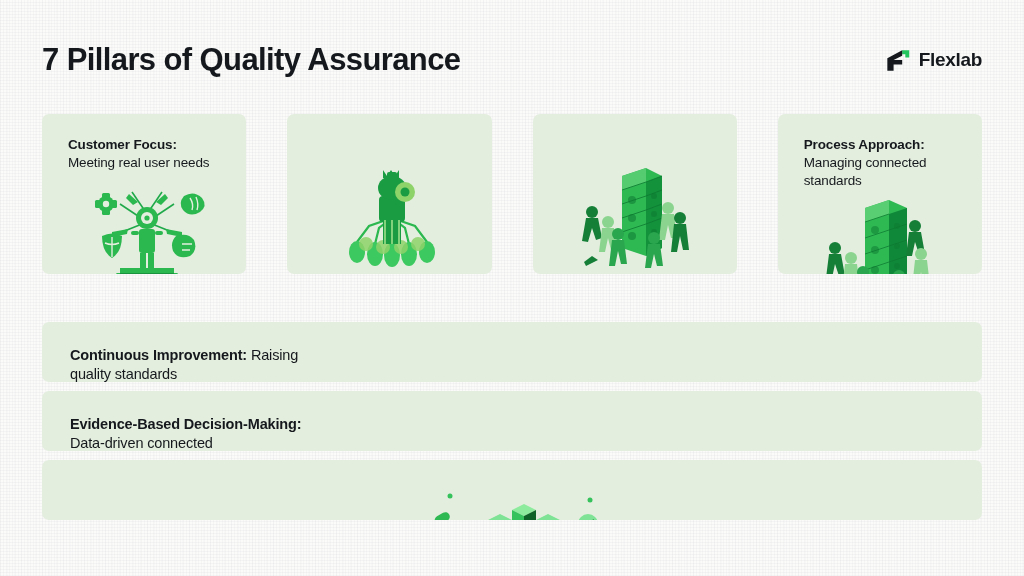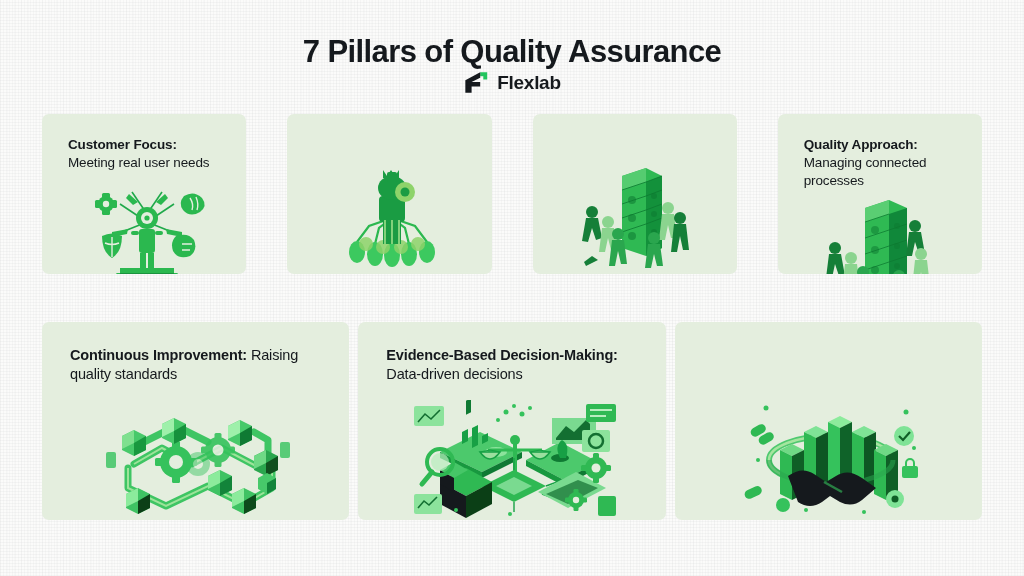--- a/index.html
+++ b/index.html
@@ -40,21 +40,20 @@
   
   .header {
     position: absolute;
     left: 42px;
     top: 34px;
     right: 42px;
     height: 52px;
     display: flex;
     align-items: center;
     justify-content: space-between;
-    flex-direction: column;
   }
   .page-title {
     font-size: 31px;
     font-weight: 700;
     letter-spacing: -0.6px;
     color: #15191d;
     margin: 0;
     white-space: nowrap;
   }
   .brand {
@@ -85,20 +84,21 @@
     top: 114px;
     width: 940px;
     height: 160px;
     gap: 41px;
   }
   .row-bottom {
     left: 42px;
     top: 322px;
     width: 940px;
     height: 198px;
+    flex-direction: column;
   }
   .card {
     background: #e4eede;
     border-radius: 7px;
     position: relative;
     overflow: hidden;
     flex: 1 1 0;
     display: flex;
     flex-direction: column;
     padding: 22px 20px 0 26px;
@@ -312,22 +312,22 @@
           <g fill="#2aa64e">
             <circle cx="92" cy="82" r="6"></circle>
               <path d="M86 88 h12 l3 22 h-6 l-3 -12 l-3 14 h-6 Z"></path>
           </g>
         </svg>
       </div>
     </div>
 
     <div class="card">
       <p class="card-text">
-        <span class="card-term">Quality Approach: </span>
-        <span class="card-desc">Managing connected processes</span>
+        <span class="card-term">Process Approach: </span>
+        <span class="card-desc">Managing connected standards</span>
       </p>
       <div class="card-art">
         <svg width="152" height="118" viewBox="0 0 152 118">
           <g>
             <polygon points="58,16 82,8 100,16 100,92 82,100 58,92" fill="#2fb953"></polygon>
             <polygon points="58,16 82,8 82,22 58,30" fill="#5ace73"></polygon>
             <polygon points="82,22 100,16 100,92 82,100" fill="#10883a"></polygon>
             <g stroke="#0d7a31" stroke-width="1" opacity=".75" fill="none">
               <line x1="58" y1="30" x2="82" y2="22"></line>
                 <line x1="58" y1="46" x2="82" y2="38"></line>
@@ -463,21 +463,21 @@
             <rect x="2" y="50" width="10" height="16" rx="2"></rect>
             <rect x="176" y="40" width="10" height="16" rx="2"></rect>
           </g>
         </svg>
       </div>
     </div>
 
     <div class="card">
       <p class="card-text">
         <span class="card-term">Evidence-Based Decision-Making: </span>
-        <span class="card-desc">Data-driven decisions</span>
+        <span class="card-desc">Data-driven connected</span>
       </p>
       <div class="card-art">
         <svg width="210" height="120" viewBox="0 0 210 120">
 
           <g>
             <polygon points="30,52 70,32 112,52 72,72" fill="#4cc96c"></polygon>
             <polygon points="30,52 30,58 72,78 72,72" fill="#18983f"></polygon>
             <polygon points="72,72 112,52 112,58 72,78" fill="#0f7a33"></polygon>
             <g fill="#0f7a33">
               <rect x="56" y="28" width="5" height="14" transform="skewY(-26)"></rect>

